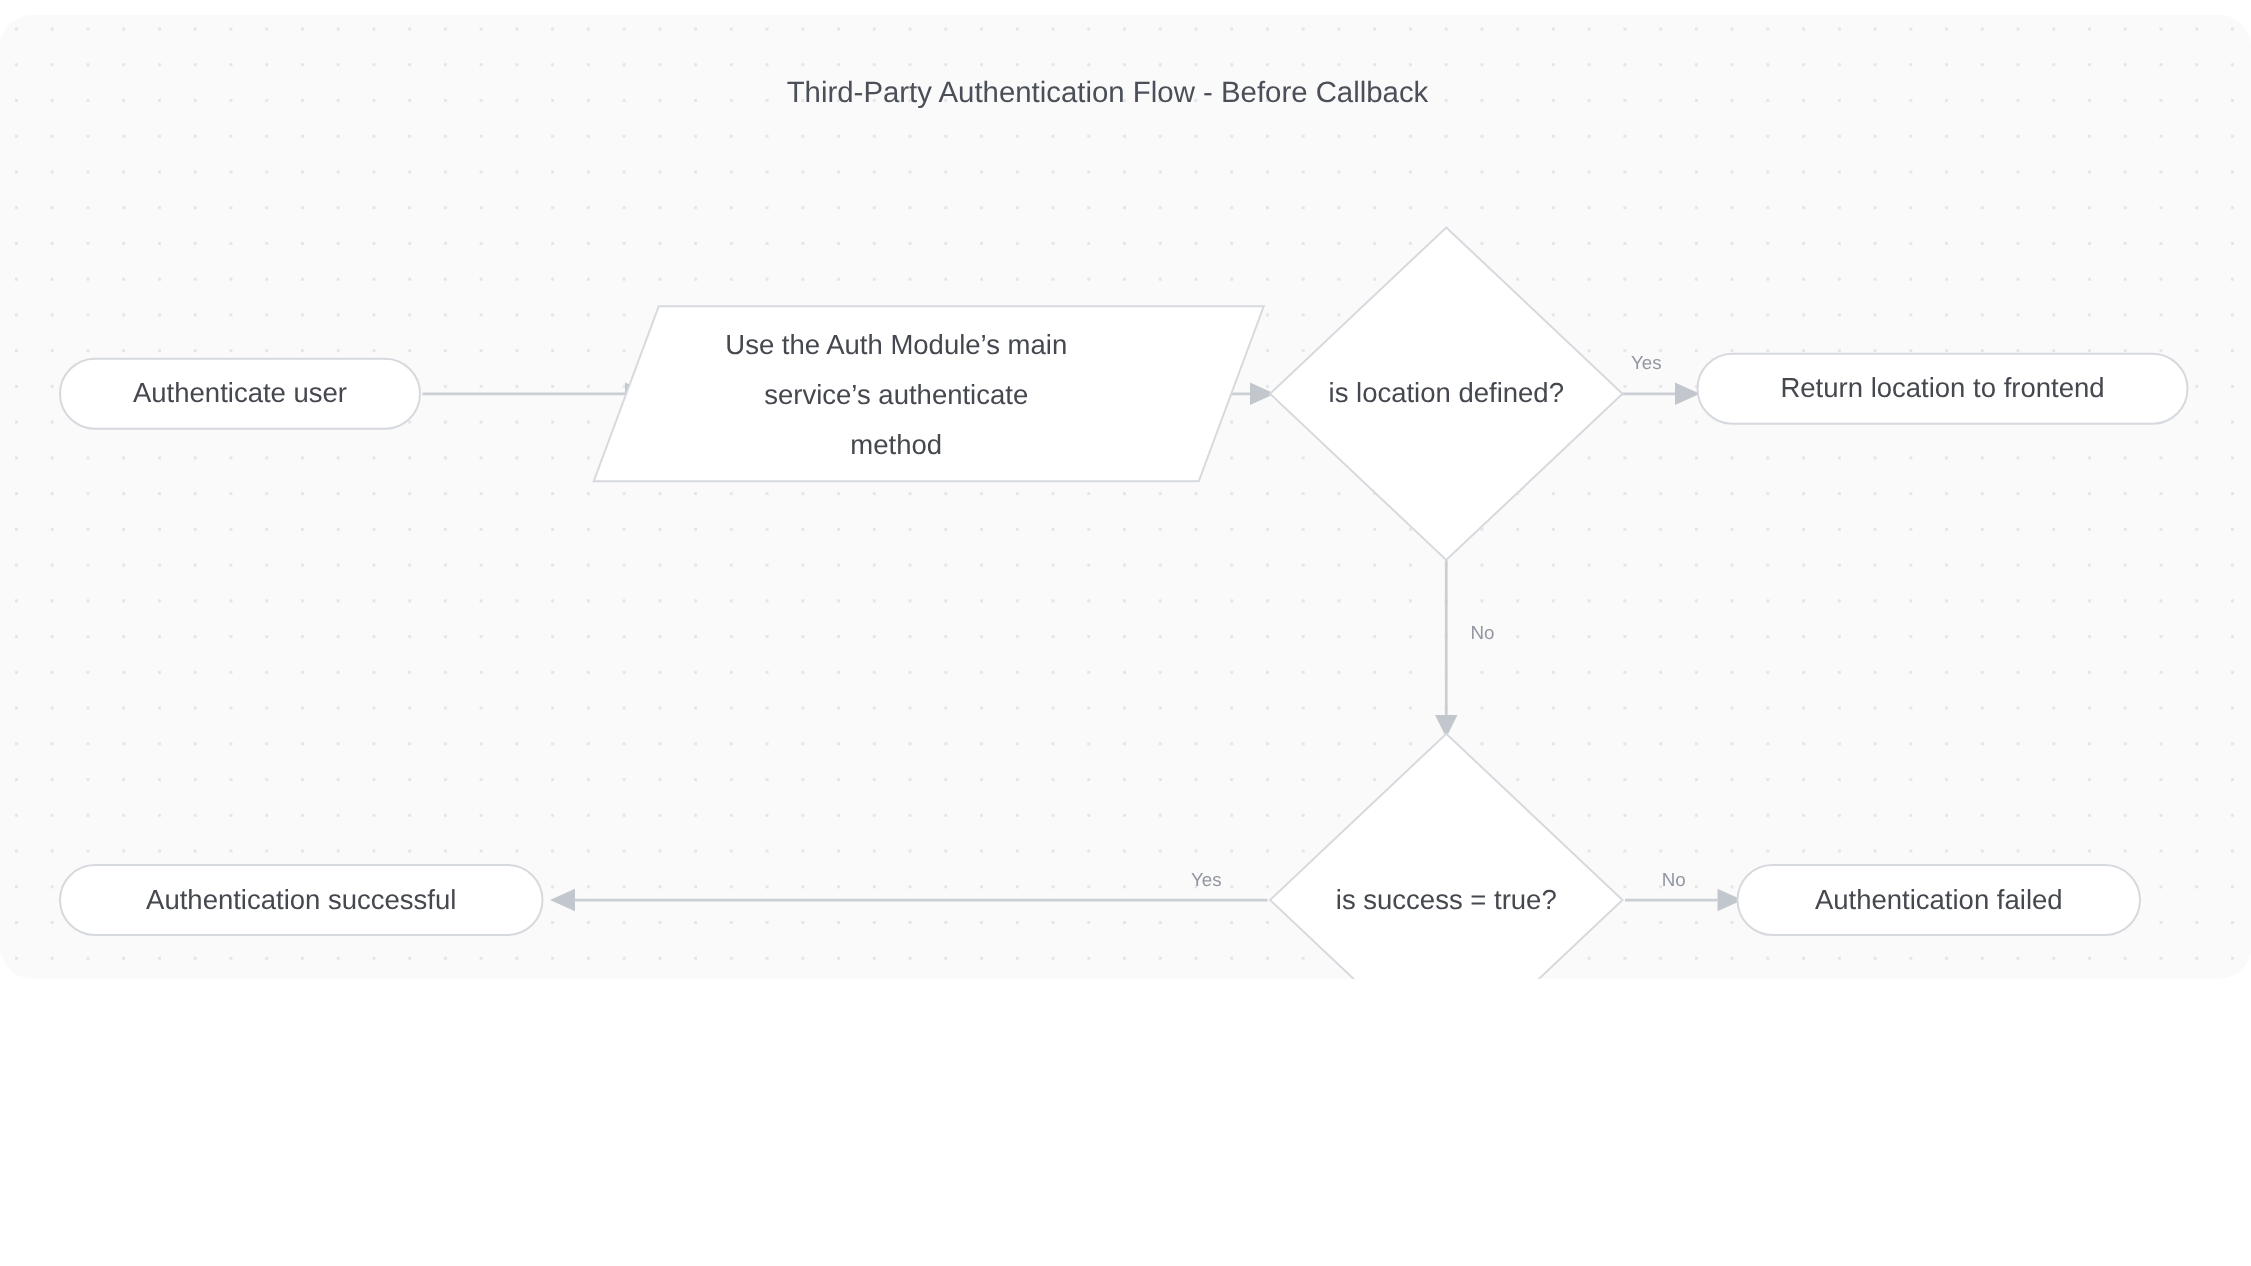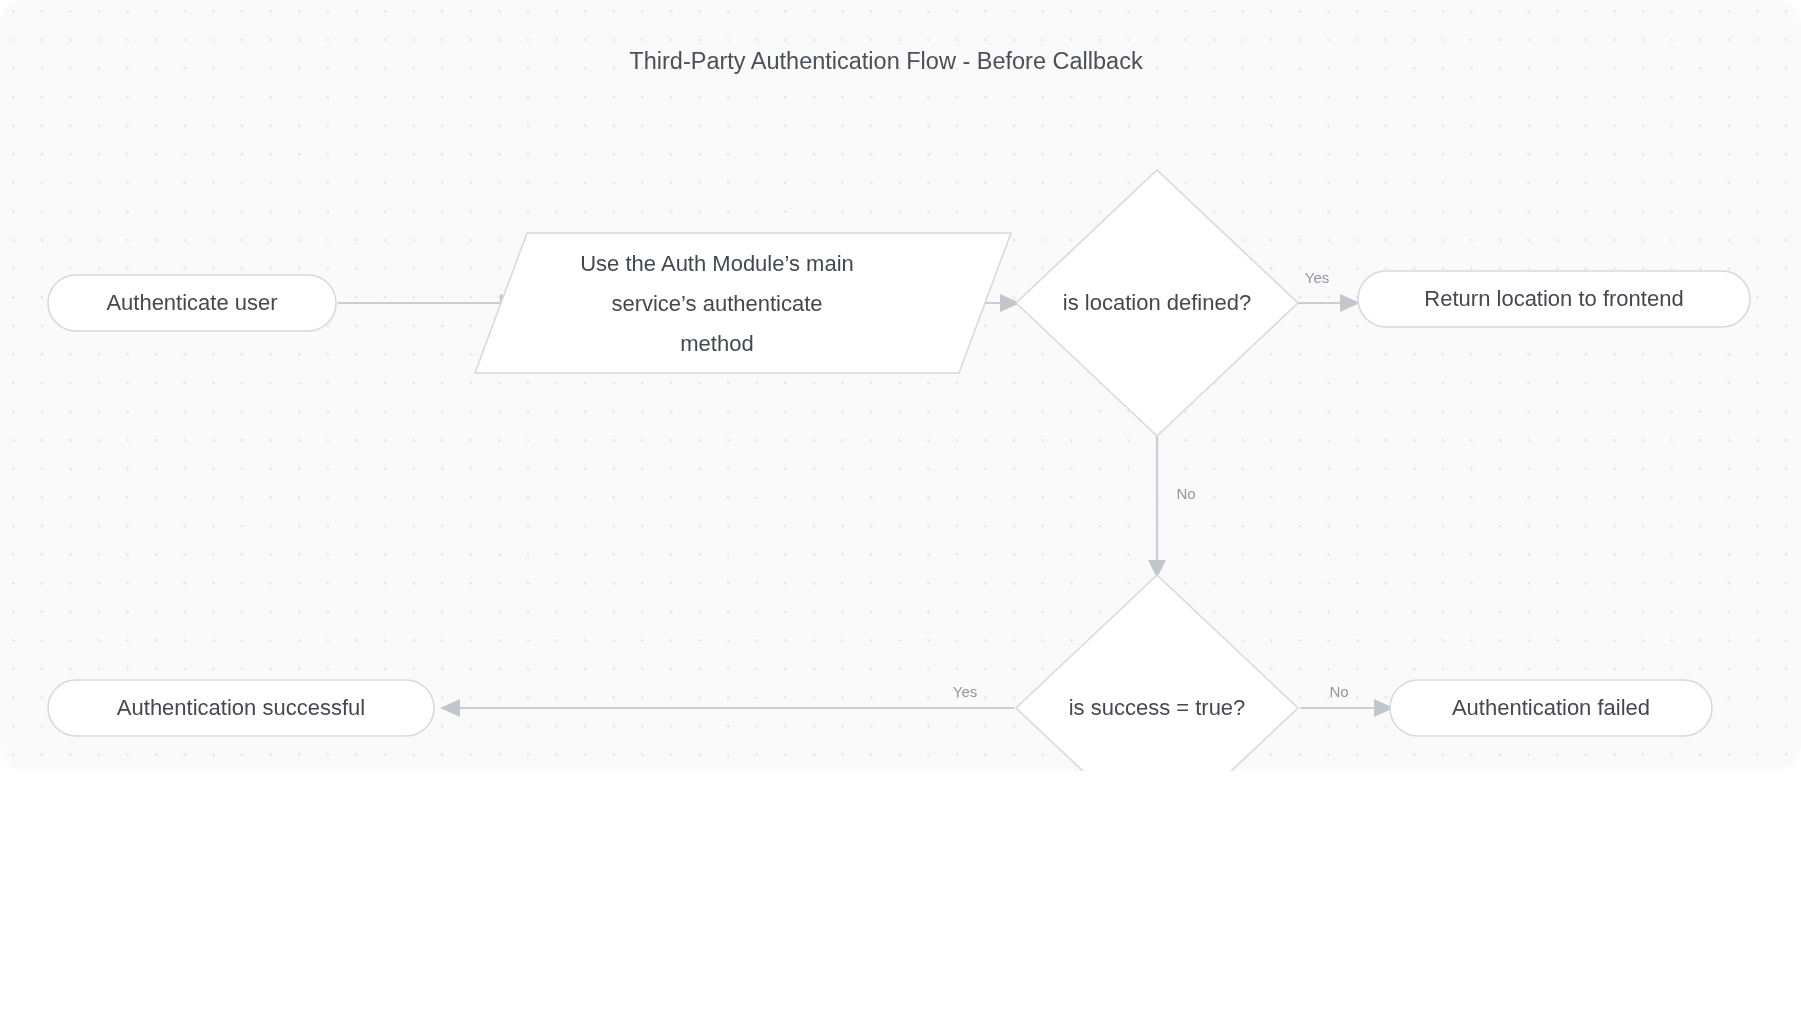--- a/index.html
+++ b/index.html
@@ -16,21 +16,21 @@
     position: relative;
     width: 1801px;
     height: 1013px;
     background: #ffffff;
   }
 
   
   #flow-canvas {
     position: absolute;
     left: 0;
-    top: 0;
+    top: 12px;
     width: 1801px;
     height: 771px;
     border-radius: 26px;
     background-color: #fafafa;
     background-image: radial-gradient(circle at 1.3px 1.3px, #e6e6e8 1.3px, transparent 1.4px);
     background-size: 28.6px 28.6px;
     background-position: 12px 10px;
     overflow: hidden;
   }
 

